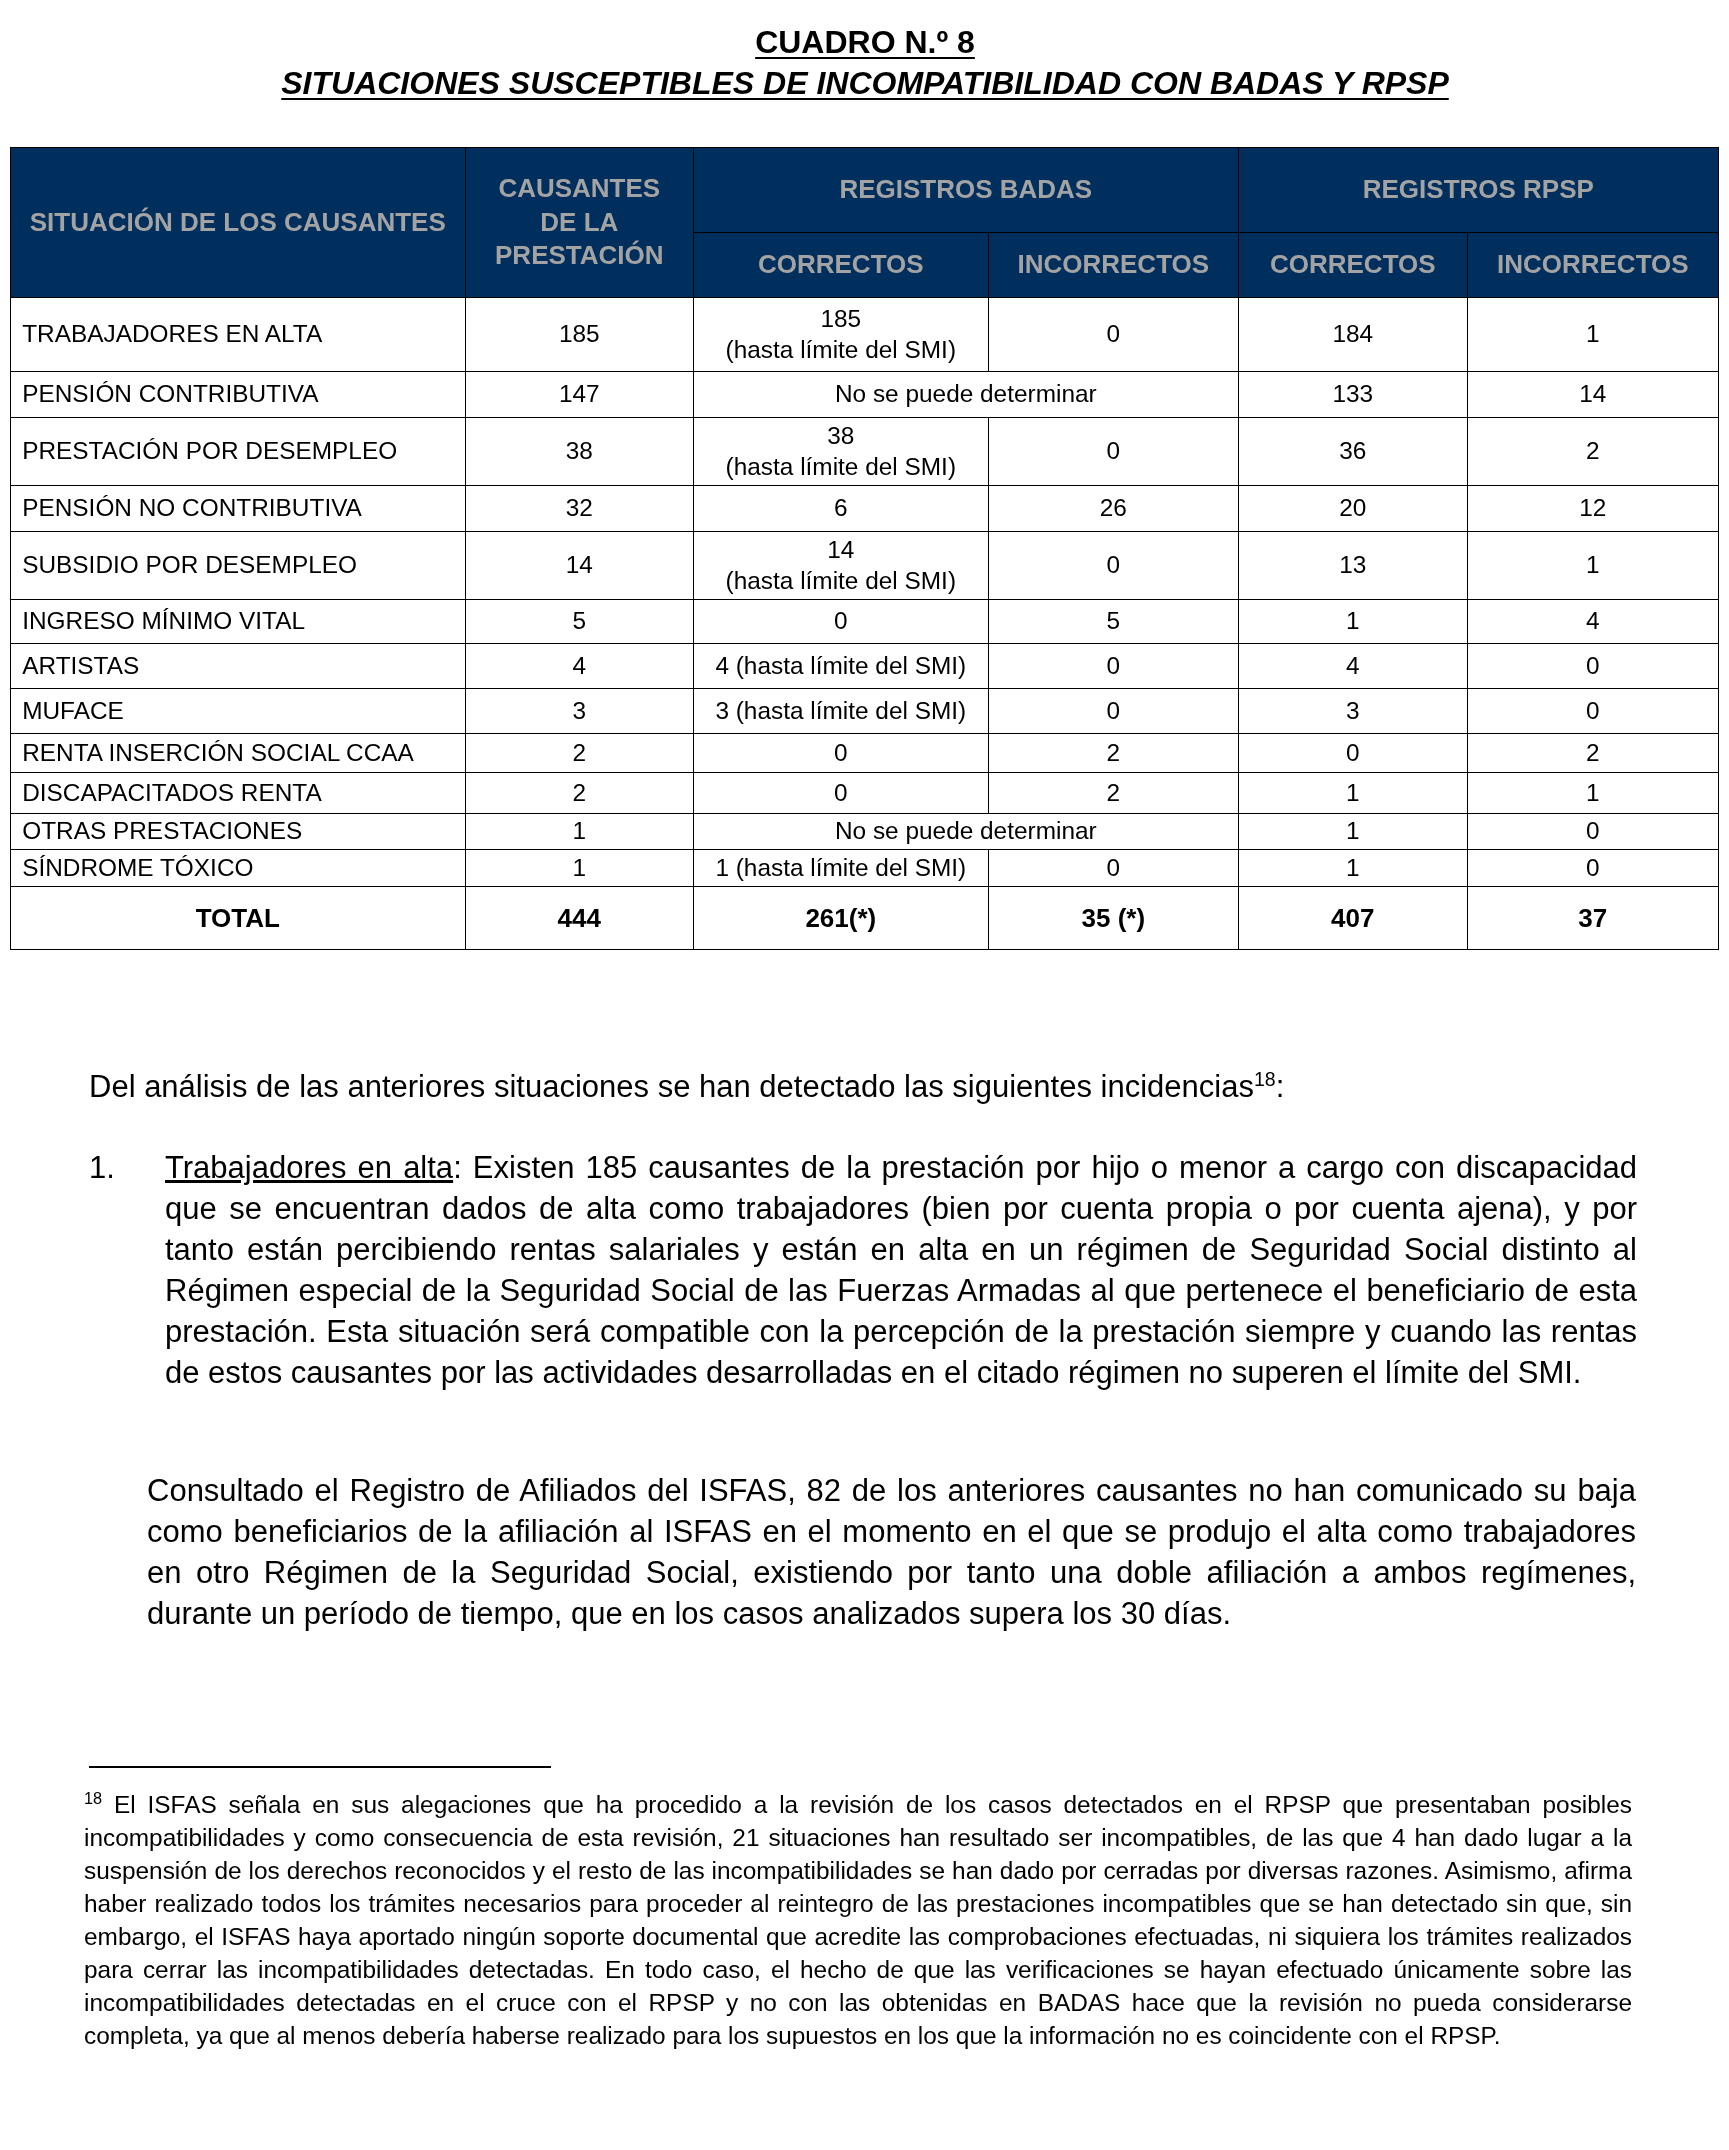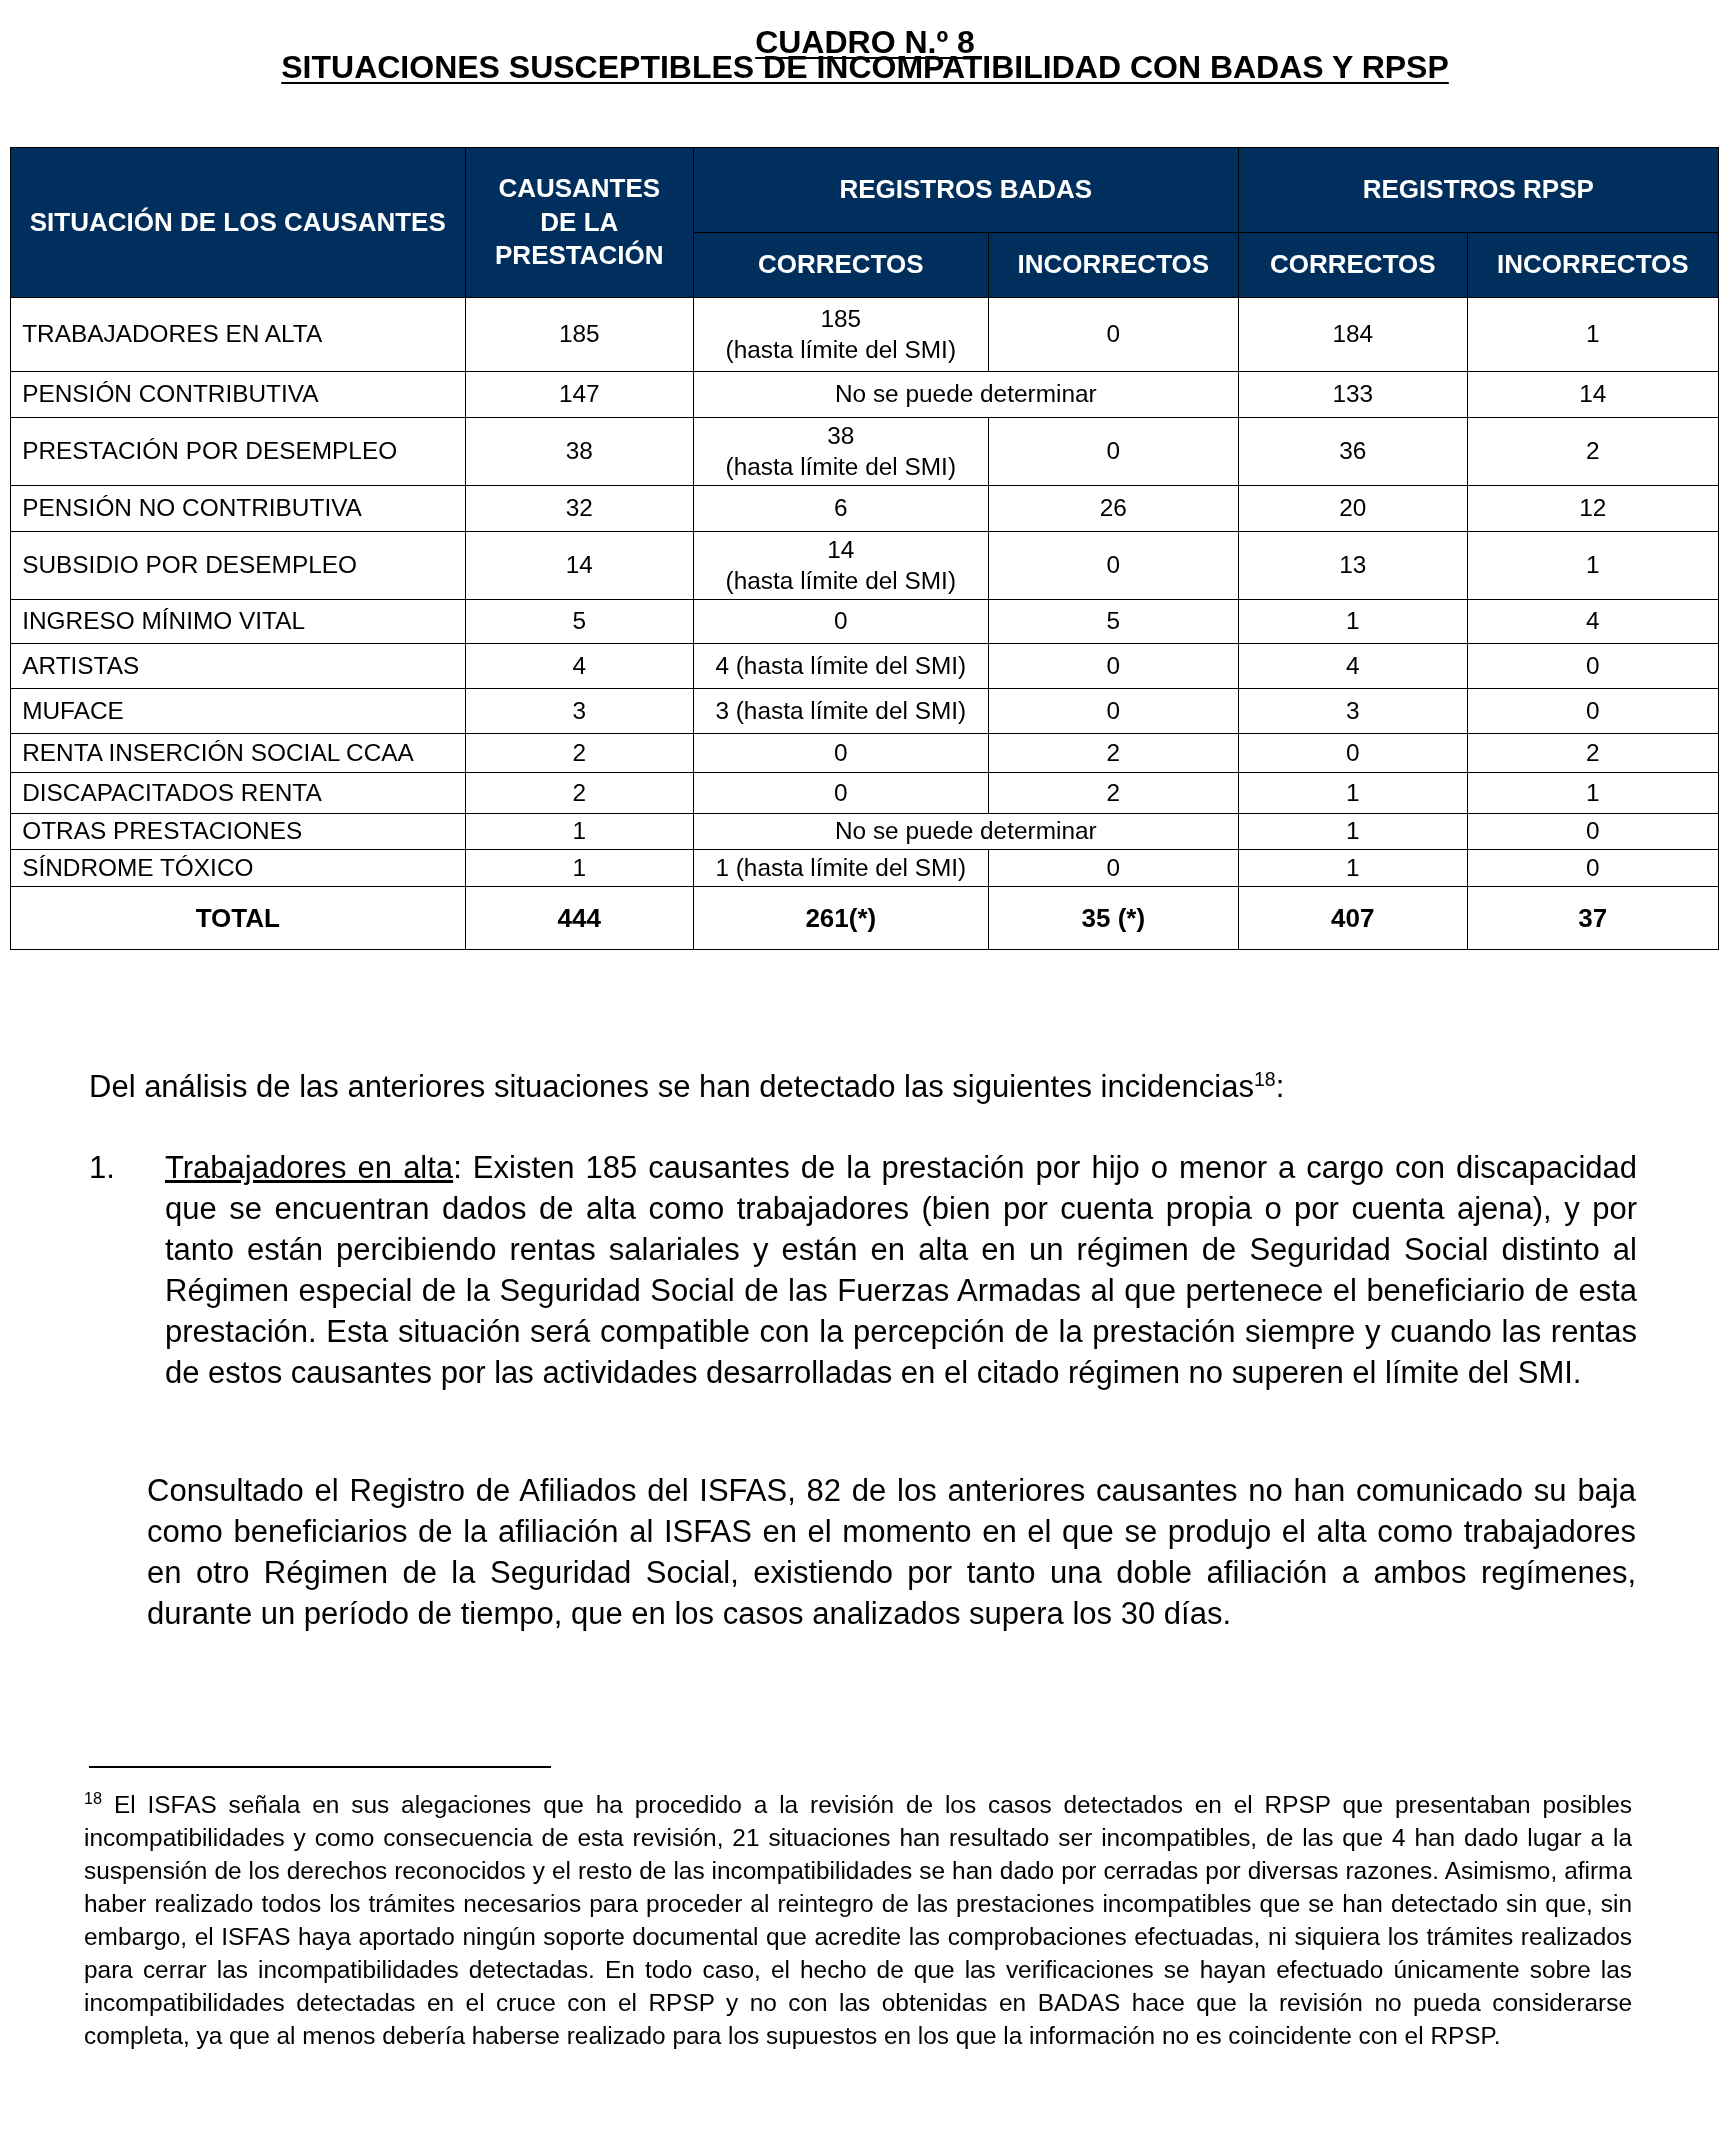--- a/index.html
+++ b/index.html
@@ -1,25 +1,25 @@
 <!DOCTYPE html>
 <html style="font-size:13px"><head>
 <meta charset="utf-8">
 <style>
   html, body { margin:0; padding:0; background:#ffffff; }
   body { width:1730px; height:2151px; position:relative; overflow:hidden;
          font-family:"Liberation Sans", sans-serif; color:#000; }
   .title { position:absolute; left:0; width:1730px; text-align:center; font-weight:bold;
            font-size:32px; text-decoration:underline; text-underline-offset:4.1px; text-decoration-thickness:2.4px; }
   #t1 { top:24px; }
-  #t2 { top:49px; }
+  #t2 { top:65px;font-style:italic; }
   table.main { position:absolute; left:9.8px; top:147px; width:1708px; border-collapse:collapse;
                table-layout:fixed; font-size:24.4px; }
   table.main td, table.main th { border:1.6px solid #000; padding:0; }
-  table.main th { background:#002f5d; color:#ffffff; font-weight:bold; font-size:26px; line-height:1.3; }
+  table.main th { background:#002f5d; color:#a3a3a3; font-weight:bold; font-size:26px; line-height:1.3; }
   table.main td { text-align:center; line-height:1.25; }
   table.main td.lbl { text-align:left; padding-left:11.4px; }
   table.main tr.total td { font-weight:bold; font-size:26px; }
   .sub { display:block; }
   .notes { position:absolute; left:89px; top:946px; width:1619px; font-size:22px; line-height:29px; }
   .intro { position:absolute; left:89px; top:1068px; font-size:31px; }
   .intro sup { font-size:19.5px; }
   .item { position:absolute; left:89px; top:1147px; width:1548px; font-size:31px; line-height:41px; text-align:justify; }
   .item .num { position:absolute; left:0; top:0; }
   .item .txt { margin-left:76px; }

